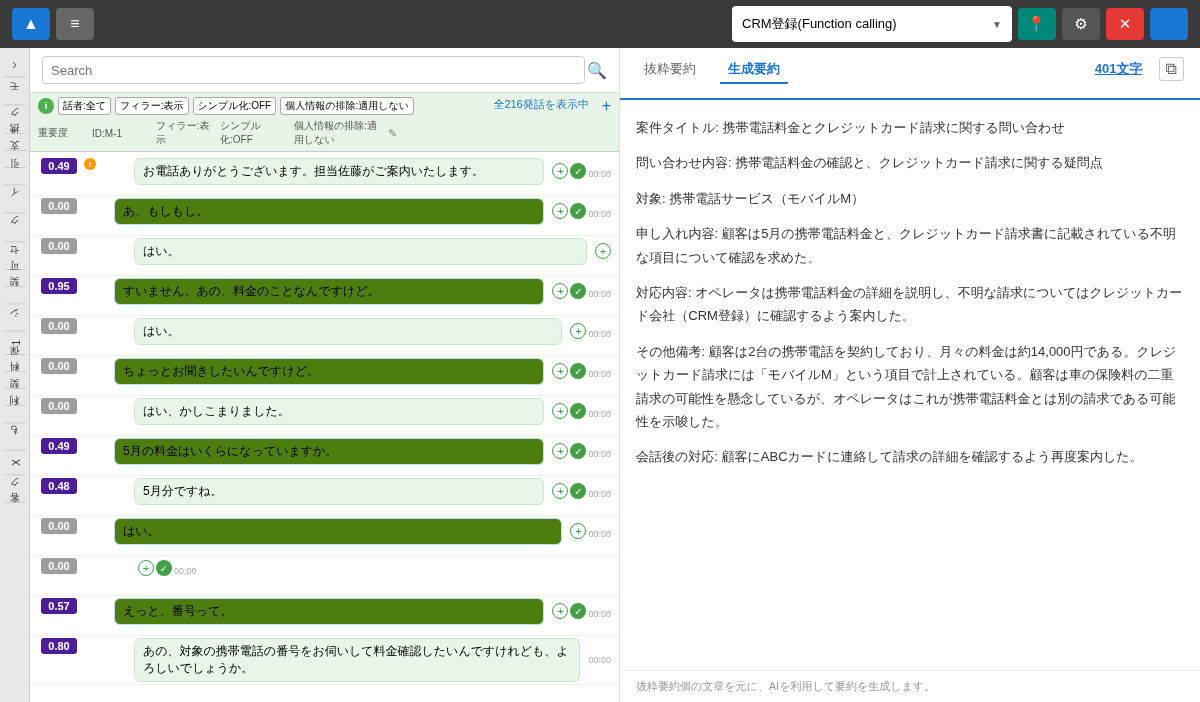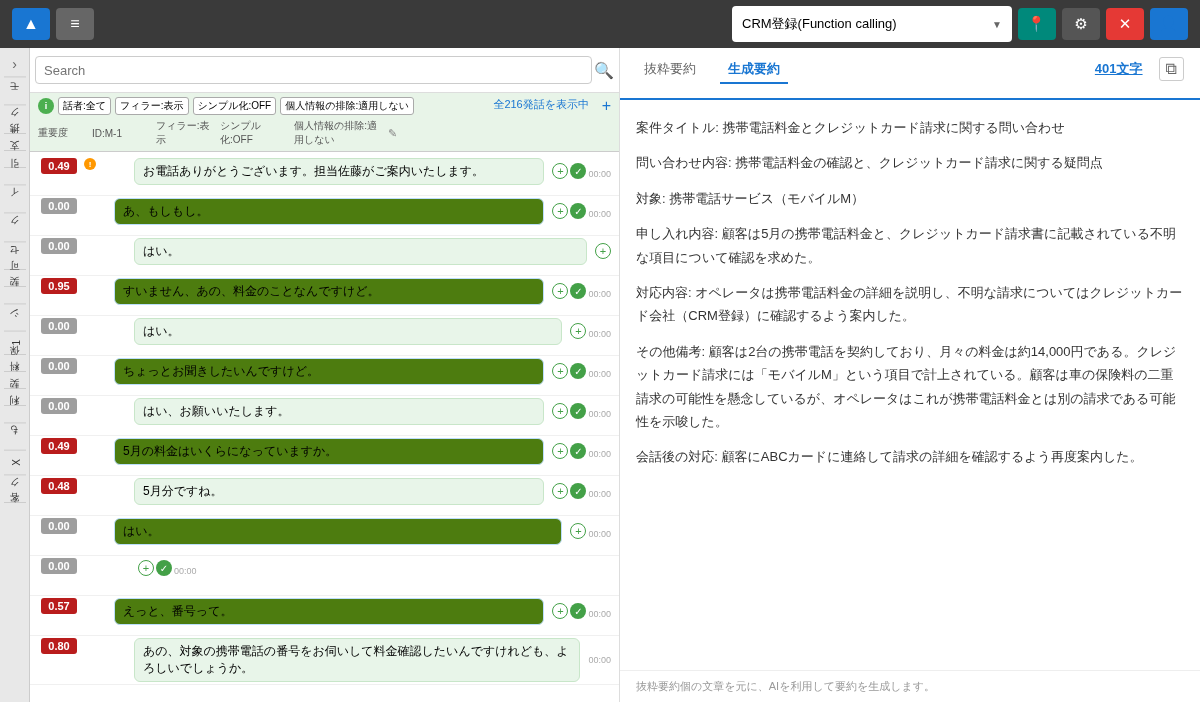--- a/index.html
+++ b/index.html
@@ -57,21 +57,21 @@
     }
 
     
     .left-panel {
       width: 590px; background: white; display: flex; flex-direction: column;
       border-right: 1px solid #ddd;
     }
 
     
     .search-bar {
-      display: flex; align-items: center; padding: 8px 5px;
+      display: flex; align-items: center; padding: 8px 12px;
       border-bottom: 1px solid #ddd; gap: 2px;
     }
     .search-input {
       flex: 1; border: 1px solid #ccc; border-radius: 4px; padding: 4px 8px;
       font-size: 13px; height: 28px;
     }
     .search-icon-btn {
       background: none; border: none; cursor: pointer; color: #666; font-size: 16px;
     }
 
@@ -110,21 +110,21 @@
       display: flex; align-items: flex-start; padding: 2px 4px;
       border-bottom: 1px solid #f0f0f0; min-height: 40px;
     }
     .utt-score {
       min-width: 50px; display: flex; align-items: center; justify-content: center;
     }
     .score-badge {
       border-radius: 3px; padding: 2px 4px; font-size: 11px; font-weight: bold;
       color: white; min-width: 36px; text-align: center;
     }
-    .score-green { background: #b91c1c; }
+    .score-green { background: #4c1d95; }
     .score-gray { background: #9e9e9e; }
     .utt-meta {
       min-width: 30px; font-size: 9px; color: #999; display: flex; align-items: center;
     }
     .orange-dot {
       width: 12px; height: 12px; border-radius: 50%; background: #ff9800;
       display: flex; align-items: center; justify-content: center;
       font-size: 8px; color: white; font-weight: bold;
     }
     .utt-bubble-wrap {
@@ -366,21 +366,21 @@
             </div>
           </div>
         </div>
         <div class="utterance-row">
           <div class="utt-score">
             <div class="score-badge score-gray">0.00</div>
           </div>
           <div class="utt-meta"></div>
           <div class="utt-bubble-wrap">
             <div style="display: flex; align-items: center; gap: 4px; padding-left: 20px;">
-              <div class="utt-bubble operator" style="flex: 1 1 0%;">はい、お願いいたします。</div>
+              <div class="utt-bubble operator" style="flex: 1 1 0%;">はい、かしこまりました。</div>
               <div class="utt-actions">
                 <button class="add-btn">+</button>
                 <div class="check-circle">✓</div>
                 <div class="timestamp">00:00</div>
               </div>
             </div>
           </div>
         </div>
         <div class="utterance-row">
           <div class="utt-score">

